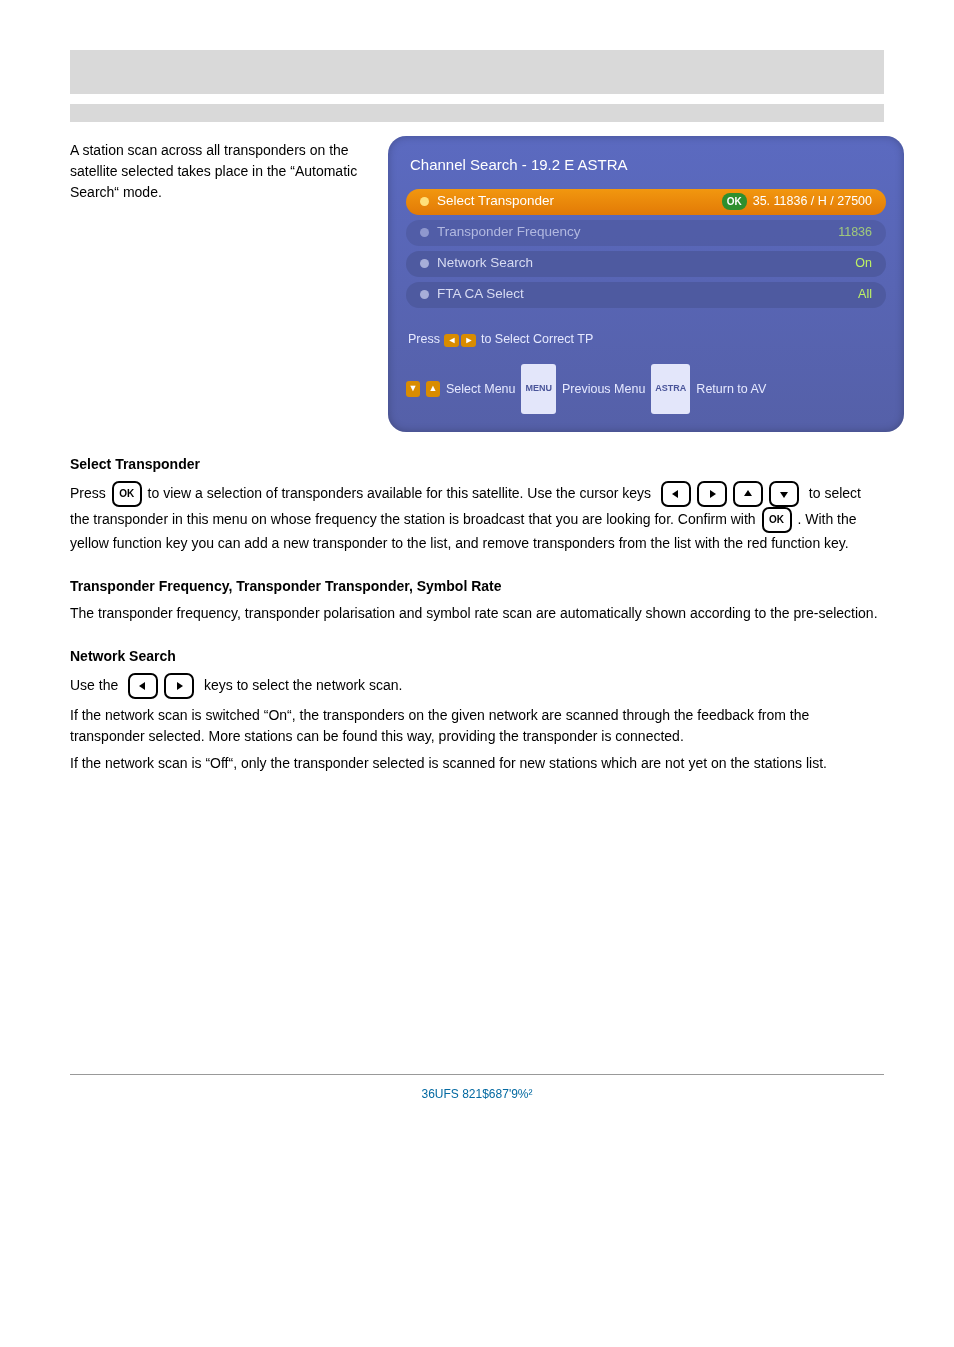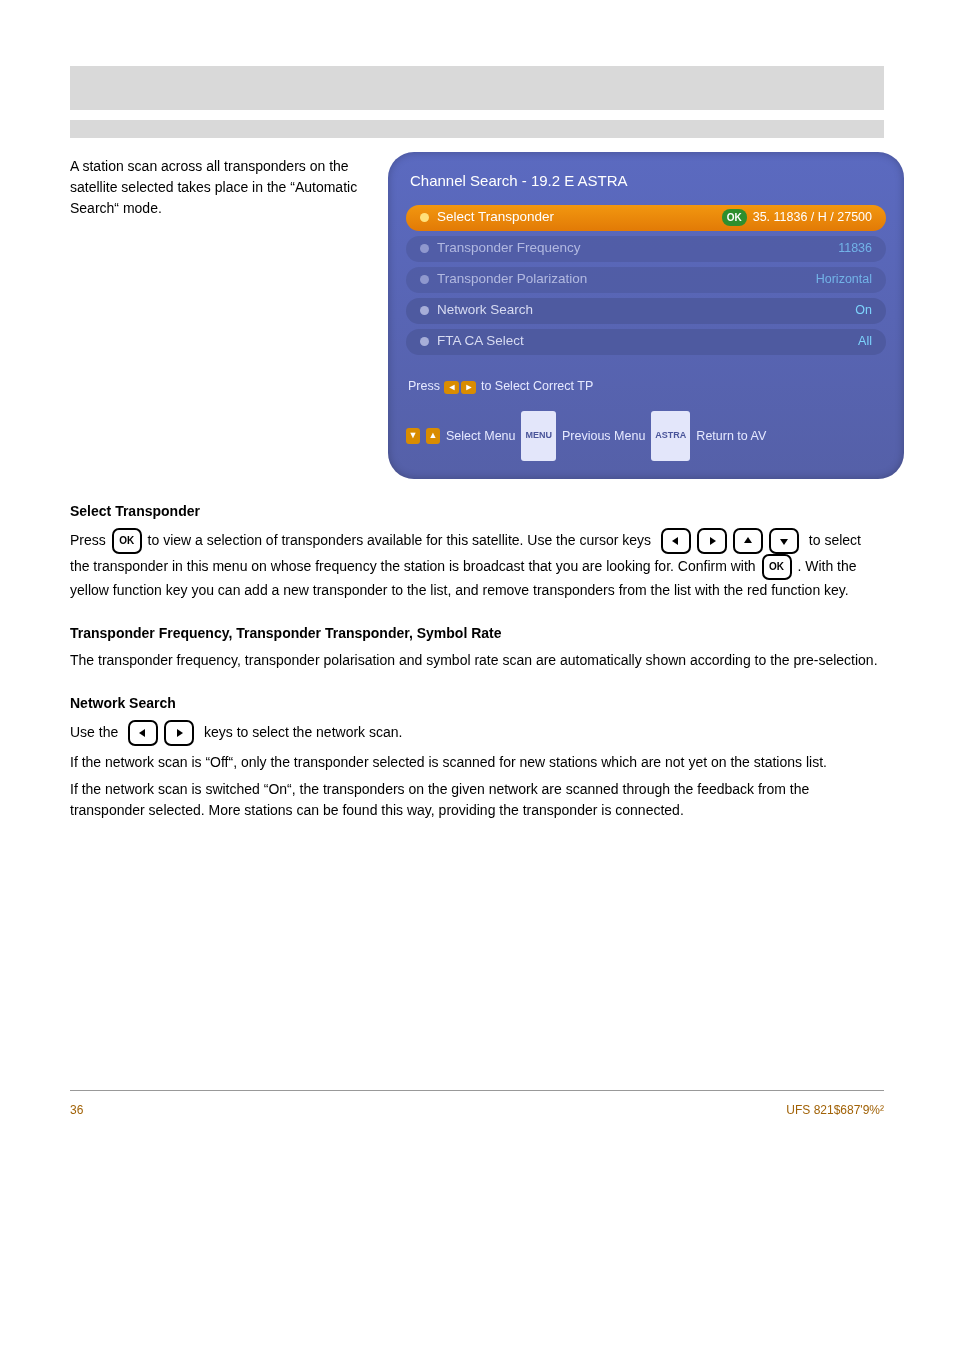--- a/index.html
+++ b/index.html
@@ -1,49 +1,49 @@
 <!DOCTYPE html>
 <html><head>
 <meta charset="utf-8">
 <style>
 html,body{margin:0;padding:0;font-family:Arial,Helvetica,sans-serif;background:#fff;color:#000;font-size:14px;line-height:1.5}
-.page{width:954px;height:1155px;position:relative;margin:16px auto;box-sizing:border-box;padding:50px 70px 0 70px}
+.page{width:954px;height:1155px;position:relative;margin:0 auto;box-sizing:border-box;padding:50px 70px 0 70px}
 .titlebar{height:44px;background:#d9d9d9;margin-bottom:10px}
 .subtitlebar{height:18px;background:#d9d9d9;margin-bottom:14px}
 .intro-row{display:flex;gap:18px;margin-bottom:0}
 .intro-text{width:300px;flex:0 0 300px;padding-top:4px}
 .screenshot{flex:1}
-.osd{width:480px;border-radius:26px;background:linear-gradient(#5b6ac0,#5560a8);padding:14px 18px 18px 18px;box-shadow:inset 0 0 8px rgba(0,0,0,.25);color:#d7dbf2;font-size:13.5px;position:relative}
+.osd{width:480px;border-radius:18px;background:linear-gradient(#5b6ac0,#5560a8);padding:14px 18px 18px 18px;box-shadow:inset 0 0 8px rgba(0,0,0,.25);color:#d7dbf2;font-size:13.5px;position:relative}
 .osd-title{color:#fff;font-size:15px;margin:4px 0 12px 4px}
 .osd-row{display:flex;align-items:center;height:26px;border-radius:13px;background:#4e5aa0;margin-bottom:5px;padding:0 14px;position:relative}
 .osd-row.selected{background:linear-gradient(#f2970f,#e27a06);color:#fff}
 .osd-row.disabled{opacity:.7}
 .osd-row .dot{width:9px;height:9px;border-radius:50%;background:#a7aed8;margin-right:8px;flex:0 0 auto}
 .osd-row.selected .dot{background:#ffe07a}
 .osd-row .label{flex:1}
-.osd-row .val{color:#7dd3fc;font-size:12.5px}
+.osd-row .val{color:#bef264;font-size:12.5px}
 .osd-row.selected .val{color:#fff}
 .ok-pill{display:inline-flex;align-items:center;justify-content:center;background:#2e8f2e;color:#fff;font-size:10px;font-weight:bold;border-radius:8px;padding:1px 5px;margin-right:6px}
 .bar-track{display:inline-block;width:90px;height:7px;background:#3b4688;border-radius:3px;vertical-align:middle;position:relative;margin-left:4px}
 .bar-fill{position:absolute;top:0;left:0;height:100%;border-radius:3px;background:#fff}
 .osd-hint{margin:22px 0 16px 2px;color:#e6e9ff;font-size:12.5px}
 .osd-hint .mini{display:inline-flex;align-items:center;justify-content:center;width:15px;height:13px;border-radius:3px;font-size:9px;color:#fff;margin:0 1px}
 .mini.l{background:#d98c00}
 .mini.r{background:#d98c00}
 .osd-footer{font-size:12.5px;color:#e6e9ff;display:flex;align-items:center;gap:6px}
 .osd-footer .chip{display:inline-flex;align-items:center;justify-content:center;border-radius:3px;font-size:9px;padding:18px 4px;color:#4a559a;background:#e3e6fa;font-weight:bold}
 .osd-footer .chip.o{background:#d98c00;color:#fff;width:14px;padding:1px 0}
 .body-copy{margin-top:18px}
 .para{margin:0 0 6px 0}
 .subhead{margin:22px 0 6px 0;font-weight:bold}
 .inline-key{display:inline-flex;vertical-align:middle;align-items:center;justify-content:center;width:26px;height:22px;border:2px solid #000;border-radius:7px;font-size:10px;font-weight:bold;margin:0 2px;background:#fff}
 .inline-key.arrow svg{width:12px;height:12px}
 .keys-group{display:inline-flex;vertical-align:middle;gap:2px;margin:0 4px}
 .footer-rule{position:absolute;left:70px;right:70px;bottom:80px;border-top:1px solid #999}
-.footer{position:absolute;left:70px;right:70px;bottom:52px;display:flex;justify-content:space-between;font-size:12px;color:#a16207}
+.footer{position:absolute;left:70px;right:70px;bottom:52px;display:flex;justify-content:center;font-size:12px;color:#0369a1}
 </style>
 </head>
 <body>
 
 <div class="page">
   <div class="titlebar"></div>
   <div class="subtitlebar"></div>
 
   <div class="intro-row">
     <div class="intro-text">A station scan across all transponders on the satellite selected takes place in the “Automatic Search“ mode.</div>
@@ -53,25 +53,20 @@
         <div id="osd-rows">
             <div class="osd-row selected">
               <span class="dot"></span>
               <span class="label">Select Transponder</span>
               <span class="val"><span class="ok-pill">OK</span>35. 11836 / H / 27500</span>
             </div>
             <div class="osd-row disabled">
               <span class="dot"></span>
               <span class="label">Transponder Frequency</span>
               <span class="val">11836</span>
-            </div>
-            <div class="osd-row disabled">
-              <span class="dot"></span>
-              <span class="label">Transponder Polarization</span>
-              <span class="val">Horizontal</span>
             </div>
             <div class="osd-row">
               <span class="dot"></span>
               <span class="label">Network Search</span>
               <span class="val">On</span>
             </div>
             <div class="osd-row">
               <span class="dot"></span>
               <span class="label">FTA CA Select</span>
               <span class="val">All</span>
@@ -127,22 +122,22 @@
             <svg viewBox="0 0 12 12">
               <path d="M8 2 L2 6 L8 10 Z" fill="#000"></path>
             </svg>
           </span>
           <span class="inline-key arrow">
             <svg viewBox="0 0 12 12">
               <path d="M4 2 L10 6 L4 10 Z" fill="#000"></path>
             </svg>
           </span>
         </span> keys to select the network scan.</p>
+      <p class="para">If the network scan is switched “On“, the transponders on the given network are scanned through the feedback from the transponder selected. More stations can be found this way, providing the transponder is connected.</p>
       <p class="para">If the network scan is “Off“, only the transponder selected is scanned for new stations which are not yet on the stations list.</p>
-      <p class="para">If the network scan is switched “On“, the transponders on the given network are scanned through the feedback from the transponder selected. More stations can be found this way, providing the transponder is connected.</p>
     </div>
 
   <div class="footer-rule"></div>
   <div class="footer">
     <span>36</span>
     <span>UFS 821$687'9%²</span>
   </div>
 </div>
 
 </body></html>

